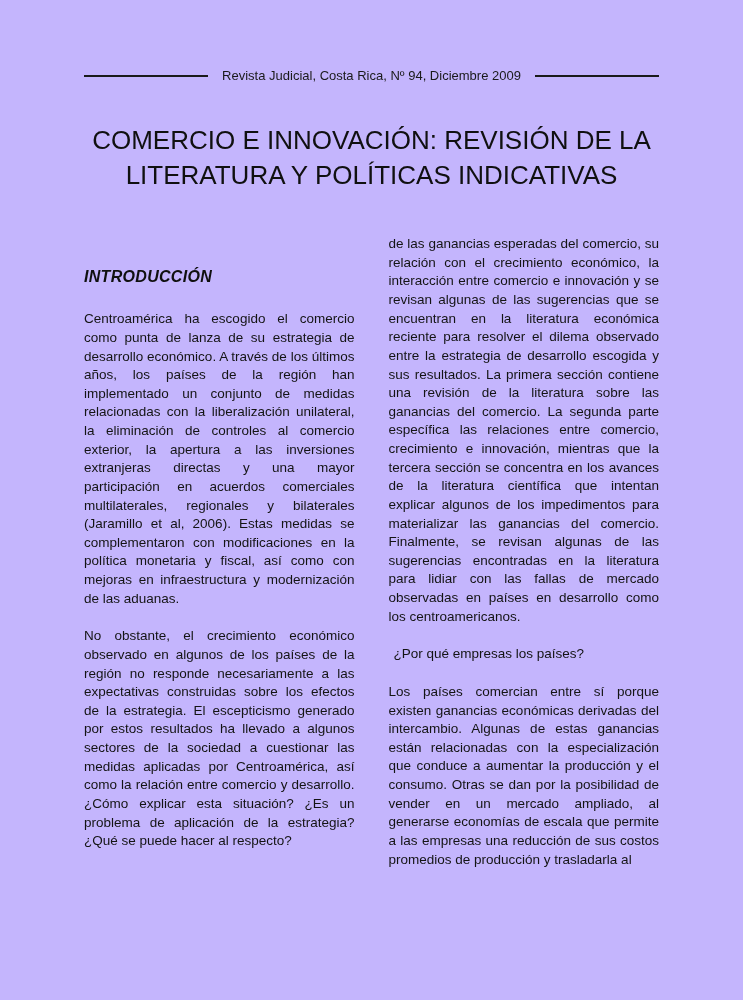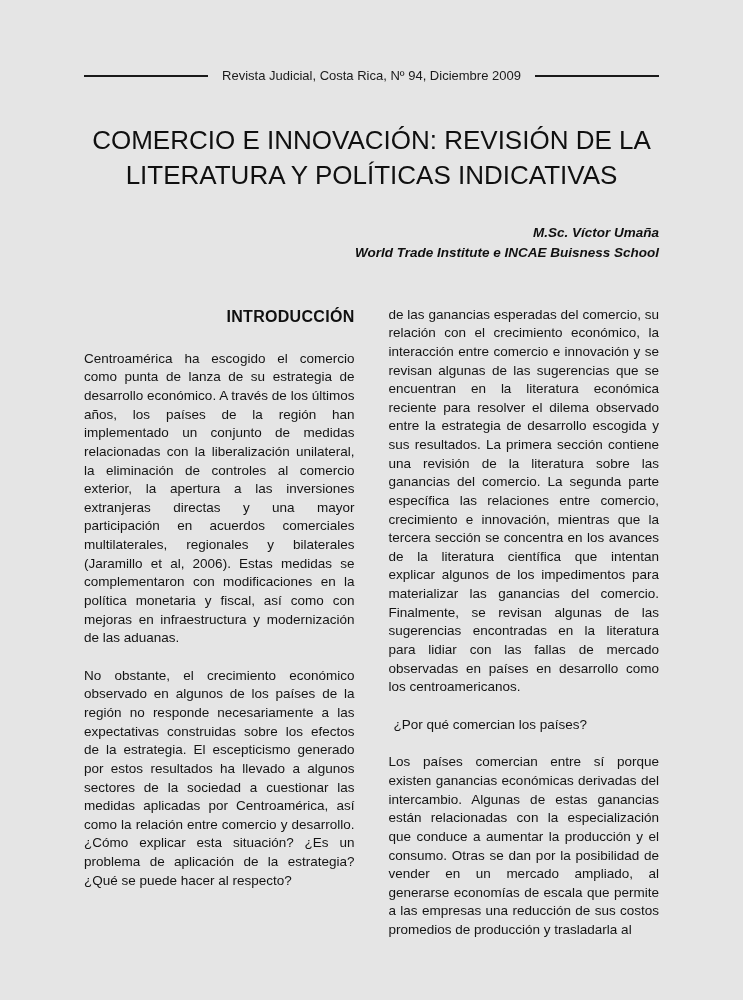--- a/index.html
+++ b/index.html
@@ -9,21 +9,21 @@
     height: 1000px;
     font-family: "Liberation Sans", sans-serif;
     color: #121212;
     overflow: hidden;
   }
   .page {
     position: relative;
     width: 743px;
     height: 1000px;
     padding: 68px 84px 0 84px;
-    background: #e5e5e5;
+    background: #c4b5fd;
   }
   .journal-header {
     display: flex;
     align-items: center;
     gap: 8px;
   }
   .rule {
     flex: 1;
     height: 2px;
     background: #1a1a1a;
@@ -60,59 +60,57 @@
   .col {
     flex: 1;
     min-width: 0;
     font-size: 13.5px;
     line-height: 1.38;
     text-align: justify;
     color: #141414;
   }
   .section-heading {
     font-size: 16px;
+    font-style: italic;
     font-weight: bold;
     letter-spacing: 0.3px;
     margin-bottom: 22px;
-    text-align: right;
+    text-align: left;
     color: #101010;
+    margin-top: 31px;
   }
   .col p { margin-bottom: 19px; }
   .question {
     text-align: left;
     padding-left: 5px;
   }
 </style>
 </head>
 <body>
 
 <div class="page">
 
   <div class="journal-header">
     <div class="rule"></div>
     <div class="journal-title">Revista Judicial, Costa Rica, Nº 94, Diciembre 2009</div>
     <div class="rule"></div>
   </div>
 
   <h1 class="article-title">COMERCIO E INNOVACIÓN: REVISIÓN DE LA LITERATURA Y POLÍTICAS INDICATIVAS</h1>
 
-  <div class="author-block">
-    <div>M.Sc. Víctor Umaña</div>
-    <div>World Trade Institute e INCAE Buisness School</div>
-  </div>
 
   <div class="columns">
 
     <div class="col">
       <h2 class="section-heading">INTRODUCCIÓN</h2>
       <p>Centroamérica ha escogido el comercio como punta de lanza de su estrategia de desarrollo económico. A través de los últimos años, los países de la región han implementado un conjunto de medidas relacionadas con la liberalización unilateral, la eliminación de controles al comercio exterior, la apertura a las inversiones extranjeras directas y una mayor participación en acuerdos comerciales multilaterales, regionales y bilaterales (Jaramillo et al, 2006). Estas medidas se complementaron con modificaciones en la política monetaria y fiscal, así como con mejoras en infraestructura y modernización de las aduanas.</p>
       <p>No obstante, el crecimiento económico observado en algunos de los países de la región no responde necesariamente a las expectativas construidas sobre los efectos de la estrategia. El escepticismo generado por estos resultados ha llevado a algunos sectores de la sociedad a cuestionar las medidas aplicadas por Centroamérica, así como la relación entre comercio y desarrollo. ¿Cómo explicar esta situación? ¿Es un problema de aplicación de la estrategia? ¿Qué se puede hacer al respecto?</p>
     </div>
 
     <div class="col">
       <p>de las ganancias esperadas del comercio, su relación con el crecimiento económico, la interacción entre comercio e innovación y se revisan algunas de las sugerencias que se encuentran en la literatura económica reciente para resolver el dilema observado entre la estrategia de desarrollo escogida y sus resultados. La primera sección contiene una revisión de la literatura sobre las ganancias del comercio. La segunda parte específica las relaciones entre comercio, crecimiento e innovación, mientras que la tercera sección se concentra en los avances de la literatura científica que intentan explicar algunos de los impedimentos para materializar las ganancias del comercio. Finalmente, se revisan algunas de las sugerencias encontradas en la literatura para lidiar con las fallas de mercado observadas en países en desarrollo como los centroamericanos.</p>
-      <p class="question">¿Por qué comercian los países?</p>
+      <p class="question">¿Por qué empresas los países?</p>
       <p>Los países comercian entre sí porque existen ganancias económicas derivadas del intercambio. Algunas de estas ganancias están relacionadas con la especialización que conduce a aumentar la producción y el consumo. Otras se dan por la posibilidad de vender en un mercado ampliado, al generarse economías de escala que permite a las empresas una reducción de sus costos promedios de producción y trasladarla al</p>
     </div>
 
   </div>
 
 </div>
 
 </body></html>

